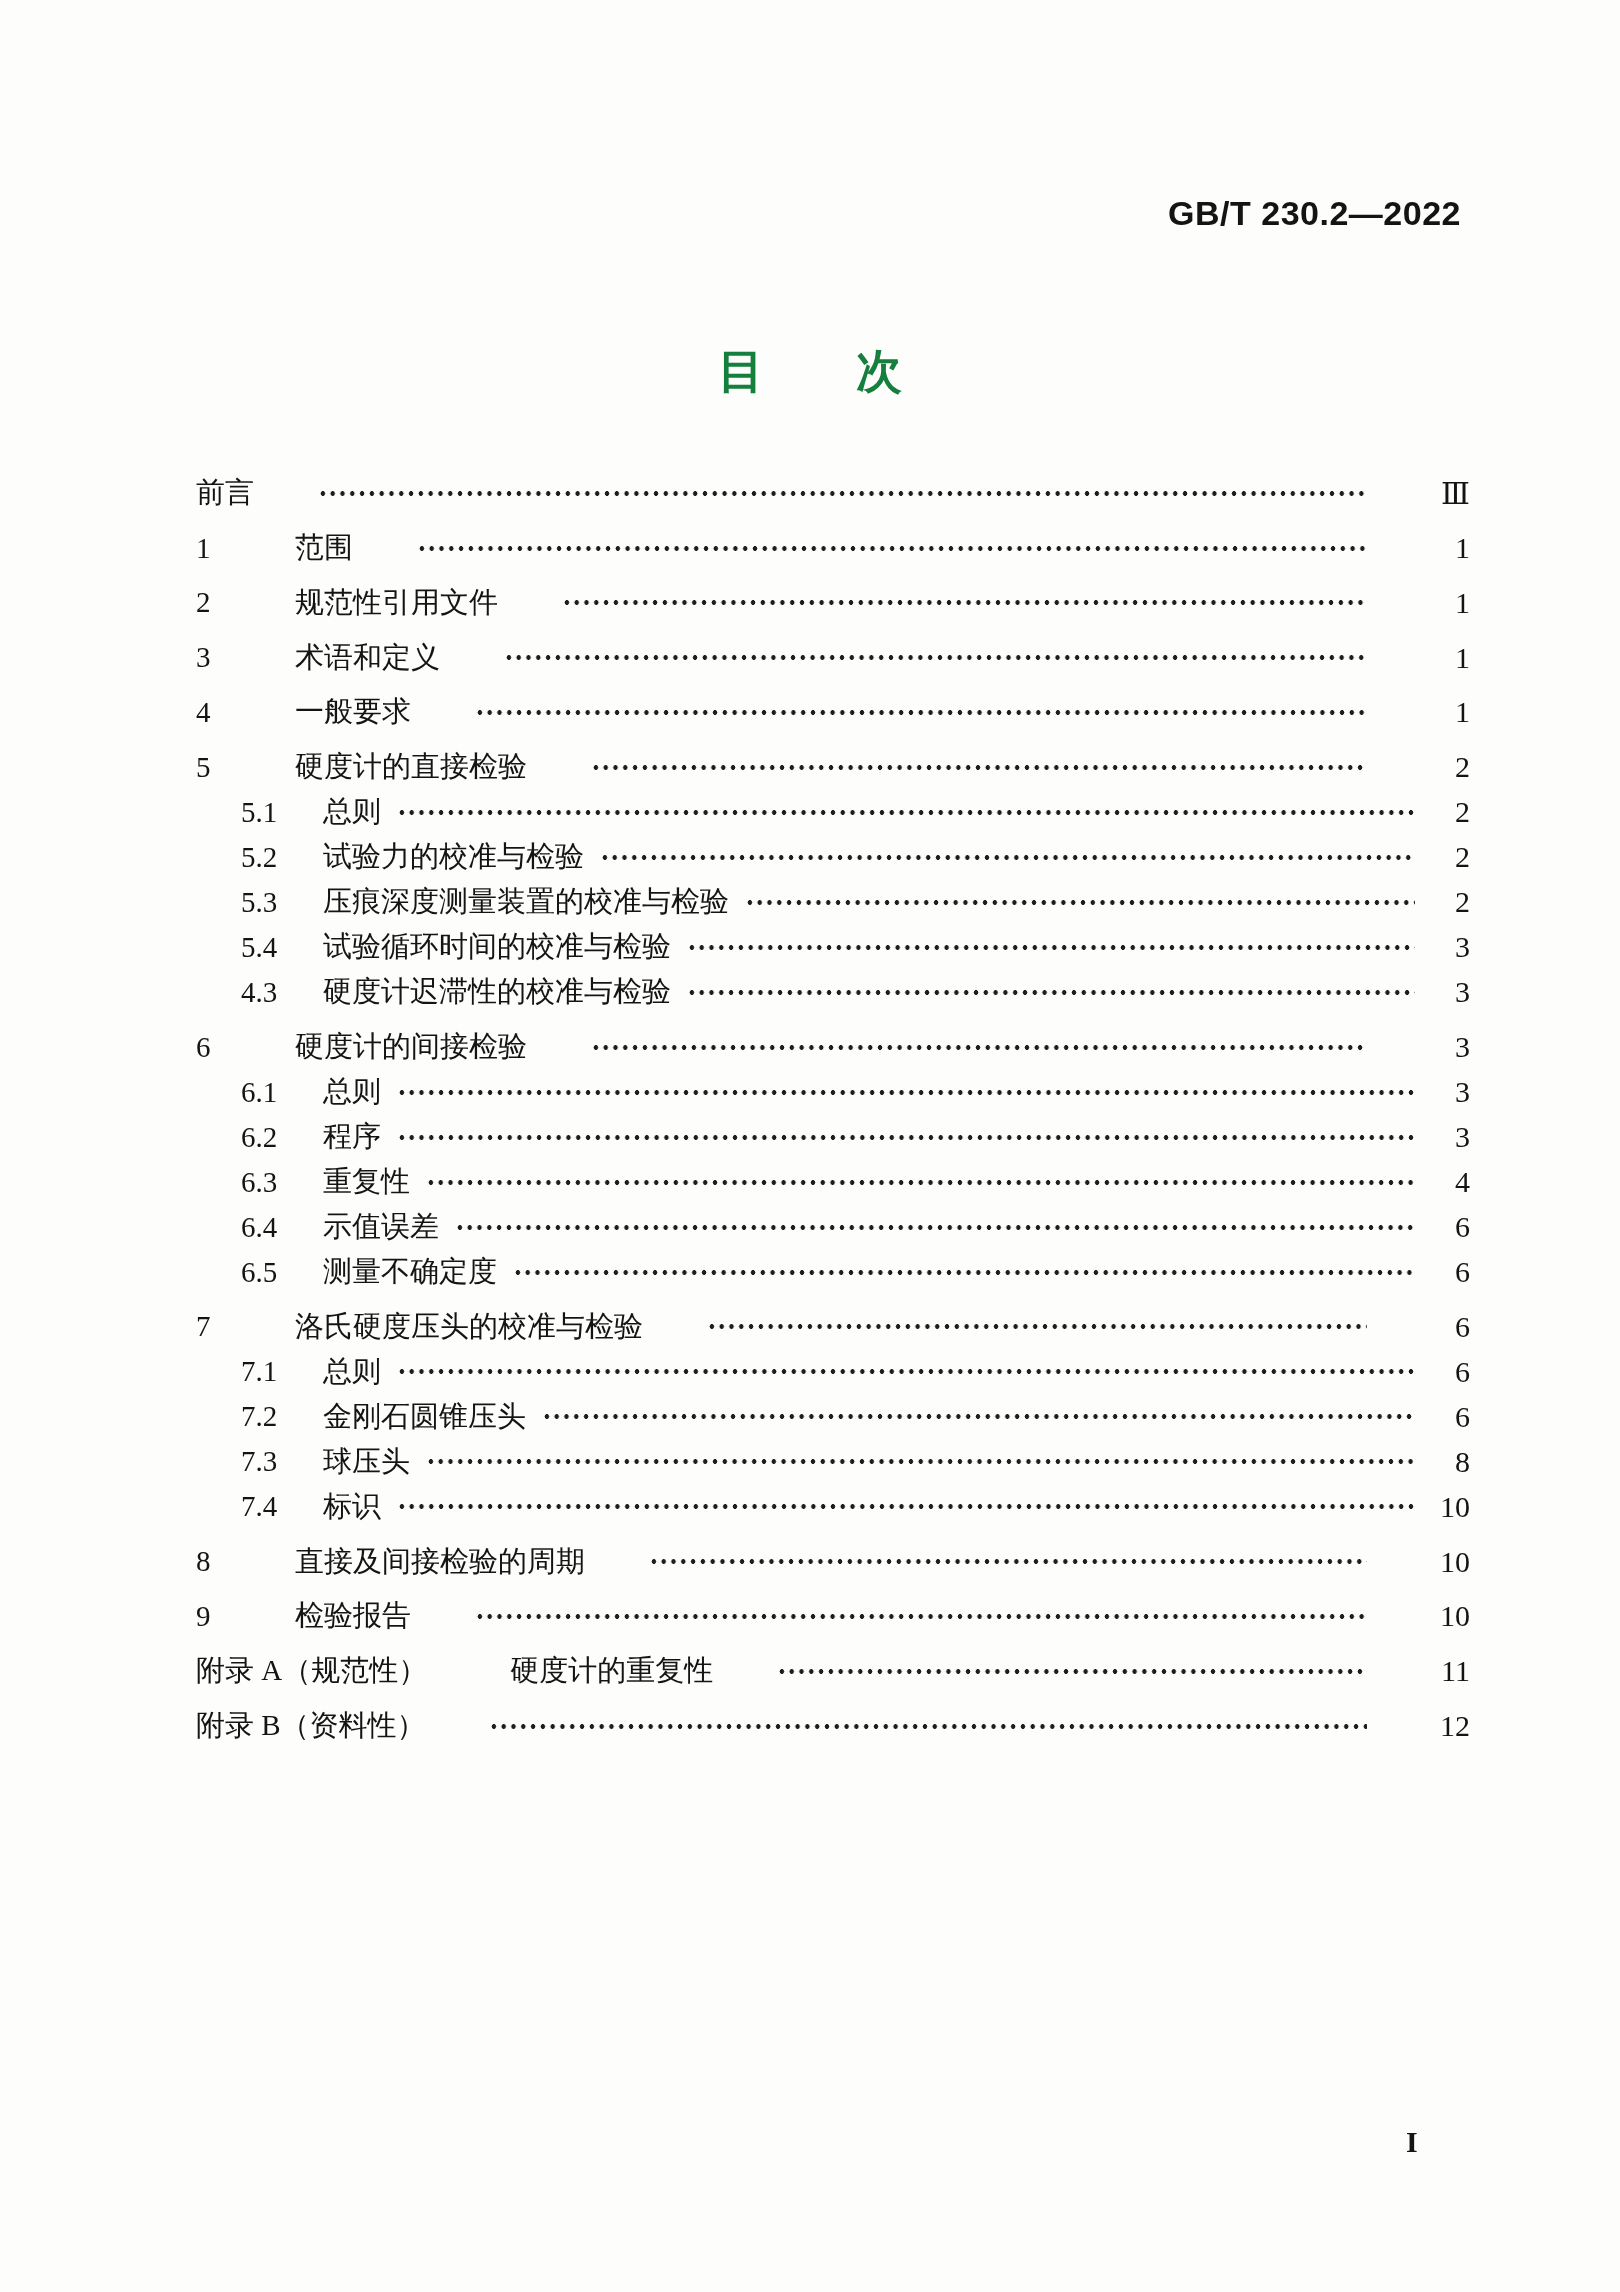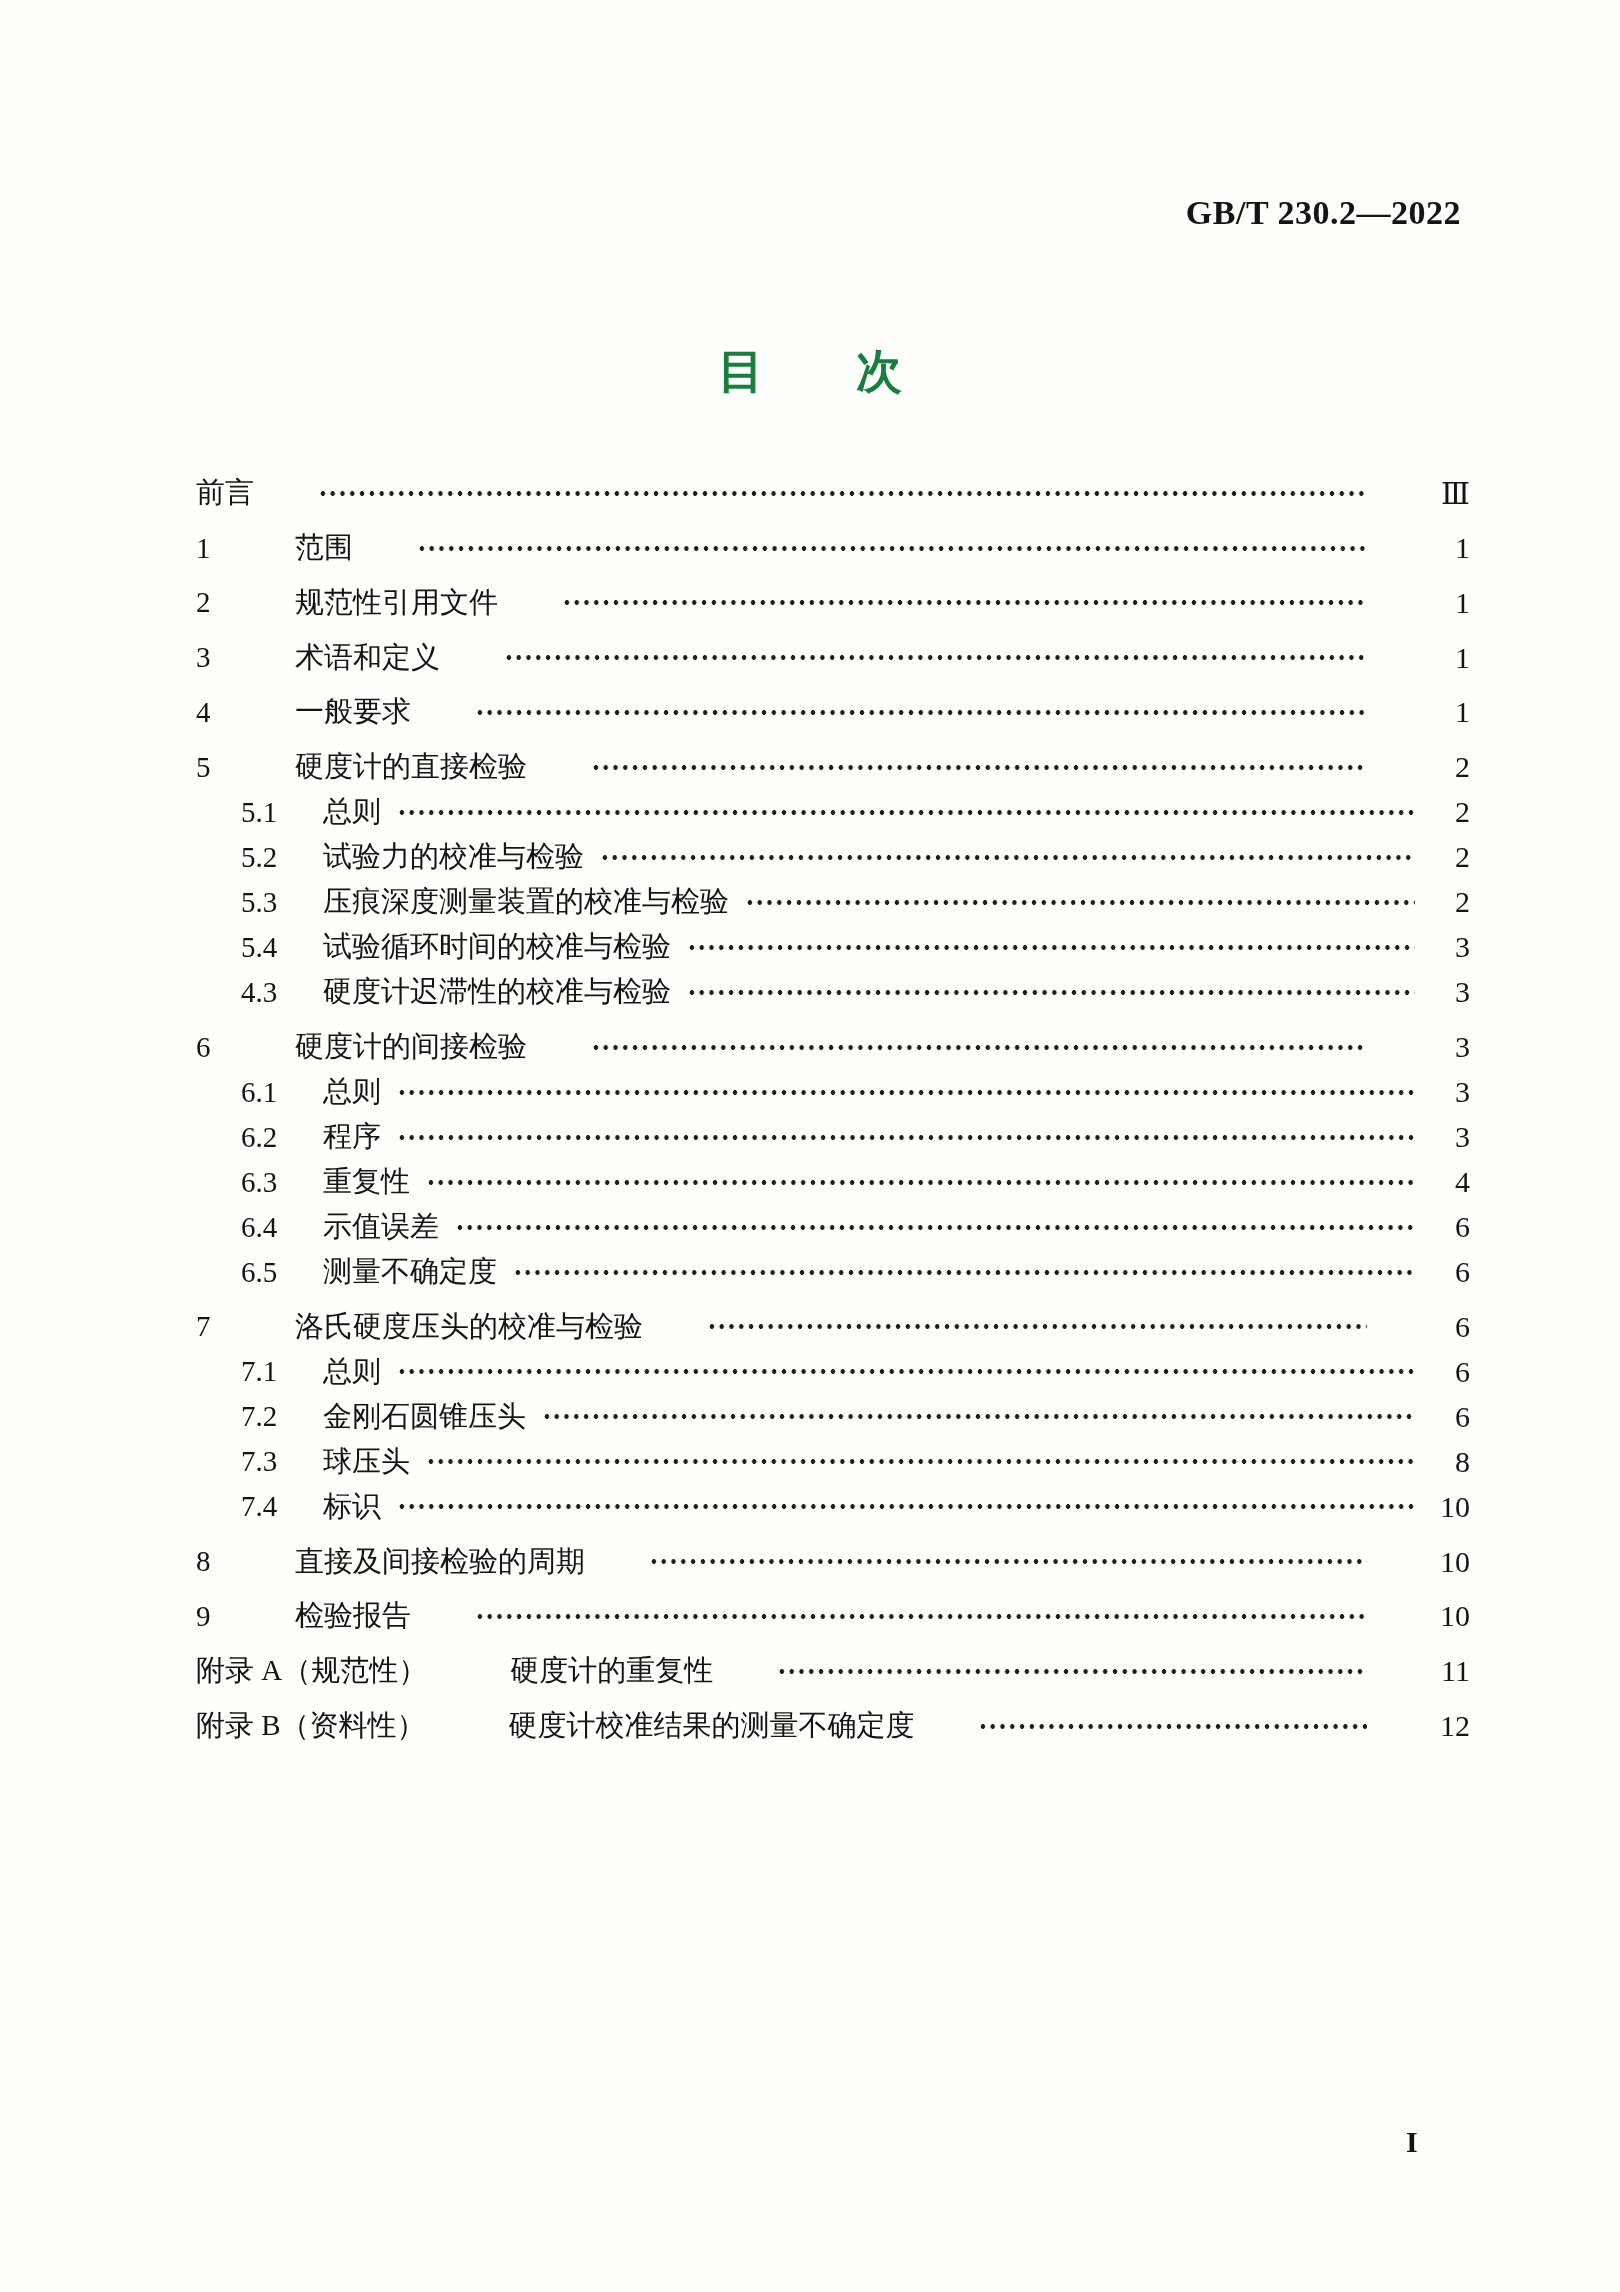--- a/index.html
+++ b/index.html
@@ -7,21 +7,21 @@
     position:relative;
     width:1620px;height:2293px;
     background:#fdfdfc;
     font-family:"Liberation Serif","DejaVu Serif",serif;
     color:#141414;
     overflow:hidden;
   }
   .doc-header{
     position:absolute;top:194px;right:159px;
     font-size:34px;font-weight:bold;letter-spacing:0.5px;
-    font-family:Liberation Serif, serif;
+    font-family:Liberation Sans, sans-serif;
   }
   .doc-title{
     position:absolute;top:341px;left:0;width:100%;
     text-align:center;
     font-size:46px;font-weight:bold;
     font-family:"Liberation Sans","DejaVu Sans",sans-serif;
     color:#15803d;
   }
   .toc{
     position:absolute;left:196px;right:150px;top:461px;
@@ -209,20 +209,19 @@
         <span class="pg">10</span>
       </div>
       <div class="toc-row lvl1 appendix">
         <span class="num">附录 A（规范性）</span>
         <span class="title">硬度计的重复性</span>
         <span class="leader"></span>
         <span class="pg">11</span>
       </div>
       <div class="toc-row lvl1 appendix">
         <span class="num">附录 B（资料性）</span>
-        <span class="title">硬度计校准结果的测量不确定度</span>
         <span class="leader"></span>
         <span class="pg">12</span>
       </div>
     </div>
   <div class="doc-footer">I</div>
 </div>
 
 
 </body></html>

